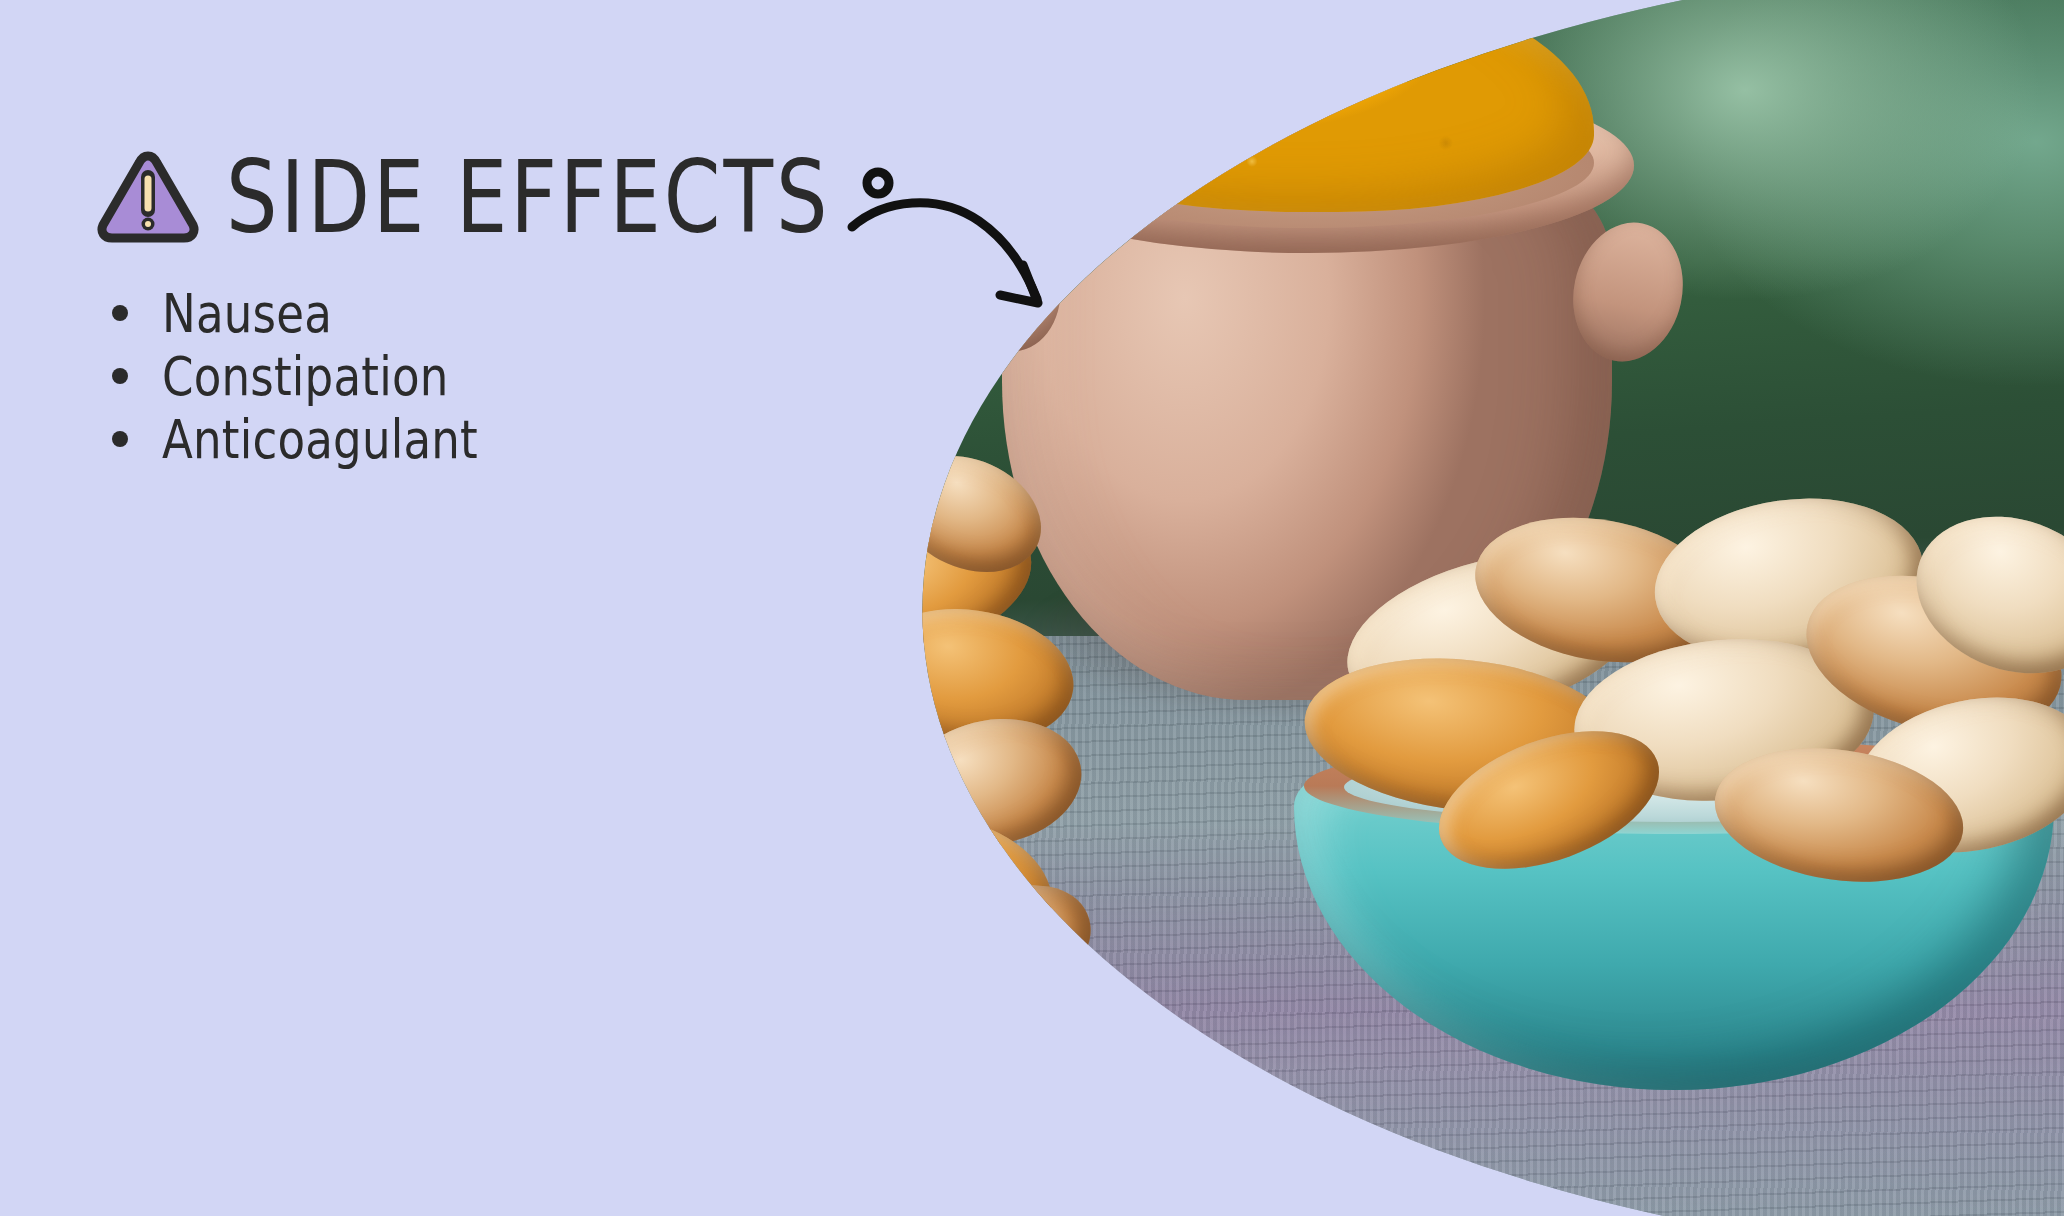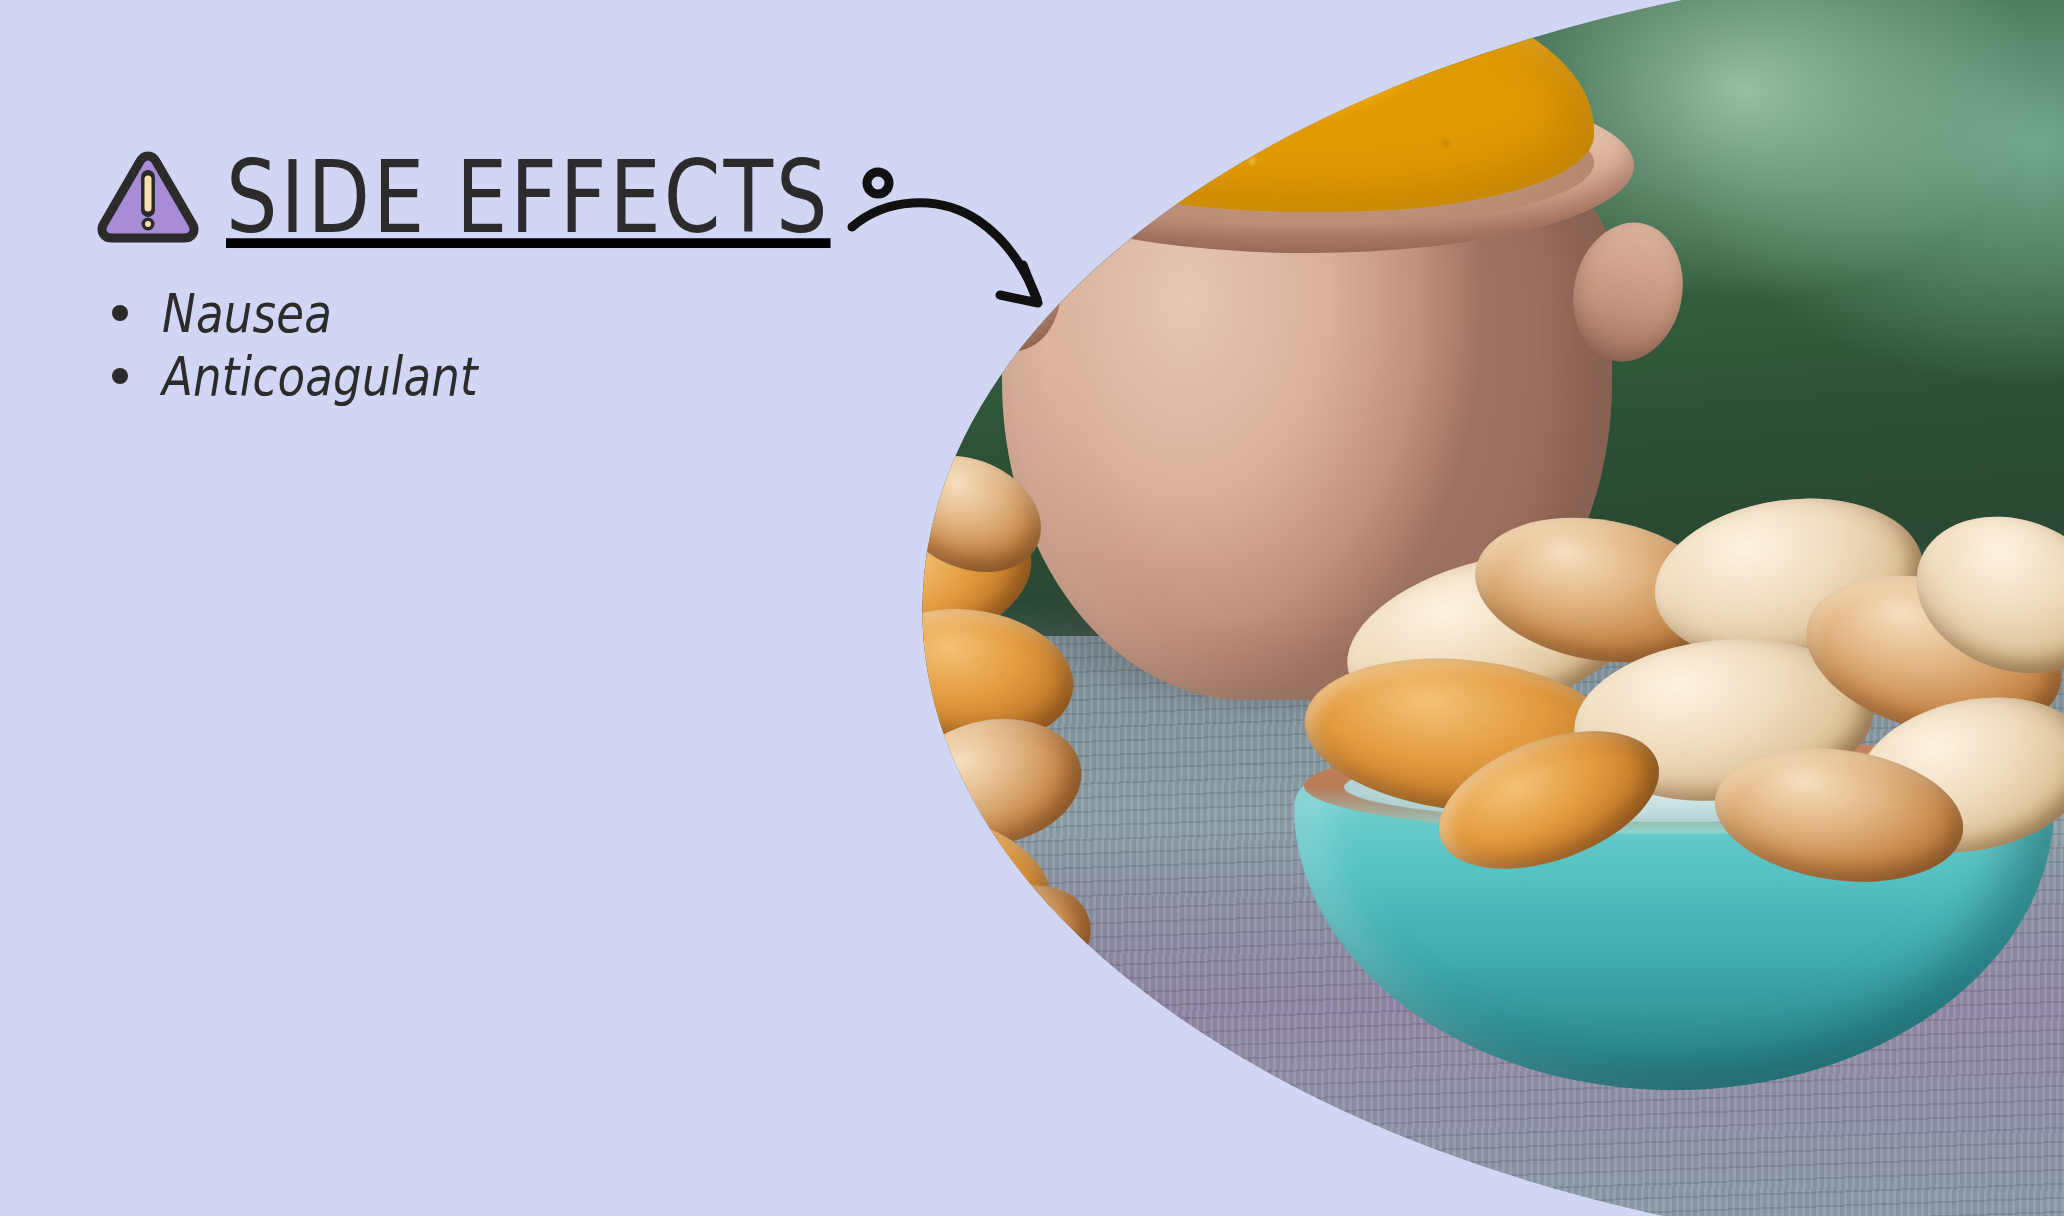--- a/index.html
+++ b/index.html
@@ -220,21 +220,20 @@
     height: 1216px;
   }
 
   .heading-row {
     position: absolute;
     left: 96px;
     top: 148px;
     display: flex;
     align-items: center;
     gap: 26px;
-    text-decoration: underline;
   }
 
   .warn-icon { flex: 0 0 auto; }
 
   .title {
     font-family: "DejaVu Sans", sans-serif;
     font-size: 82px;
     font-weight: 400;
     letter-spacing: 3px;
     color: #2b2b2b;
@@ -259,21 +258,20 @@
     padding: 0;
     list-style: none;
   }
 
   .bullet-list li {
     display: flex;
     align-items: baseline;
     gap: 34px;
     height: 63px;
     line-height: 63px;
-    font-style: italic;
   }
 
   .dot {
     flex: 0 0 auto;
     width: 16px;
     height: 16px;
     border-radius: 50%;
     background: #2b2b2b;
     position: relative;
     top: -9px;
@@ -358,18 +356,22 @@
       </svg>
     </span>
 
     <ul class="bullet-list">
       <li>
         <span class="dot"></span>
         <span class="item-text">Nausea</span>
       </li>
       <li>
         <span class="dot"></span>
+        <span class="item-text">Constipation</span>
+      </li>
+      <li>
+        <span class="dot"></span>
         <span class="item-text">Anticoagulant</span>
       </li>
     </ul>
 
   </div>
 </div>
 
 </body></html>

